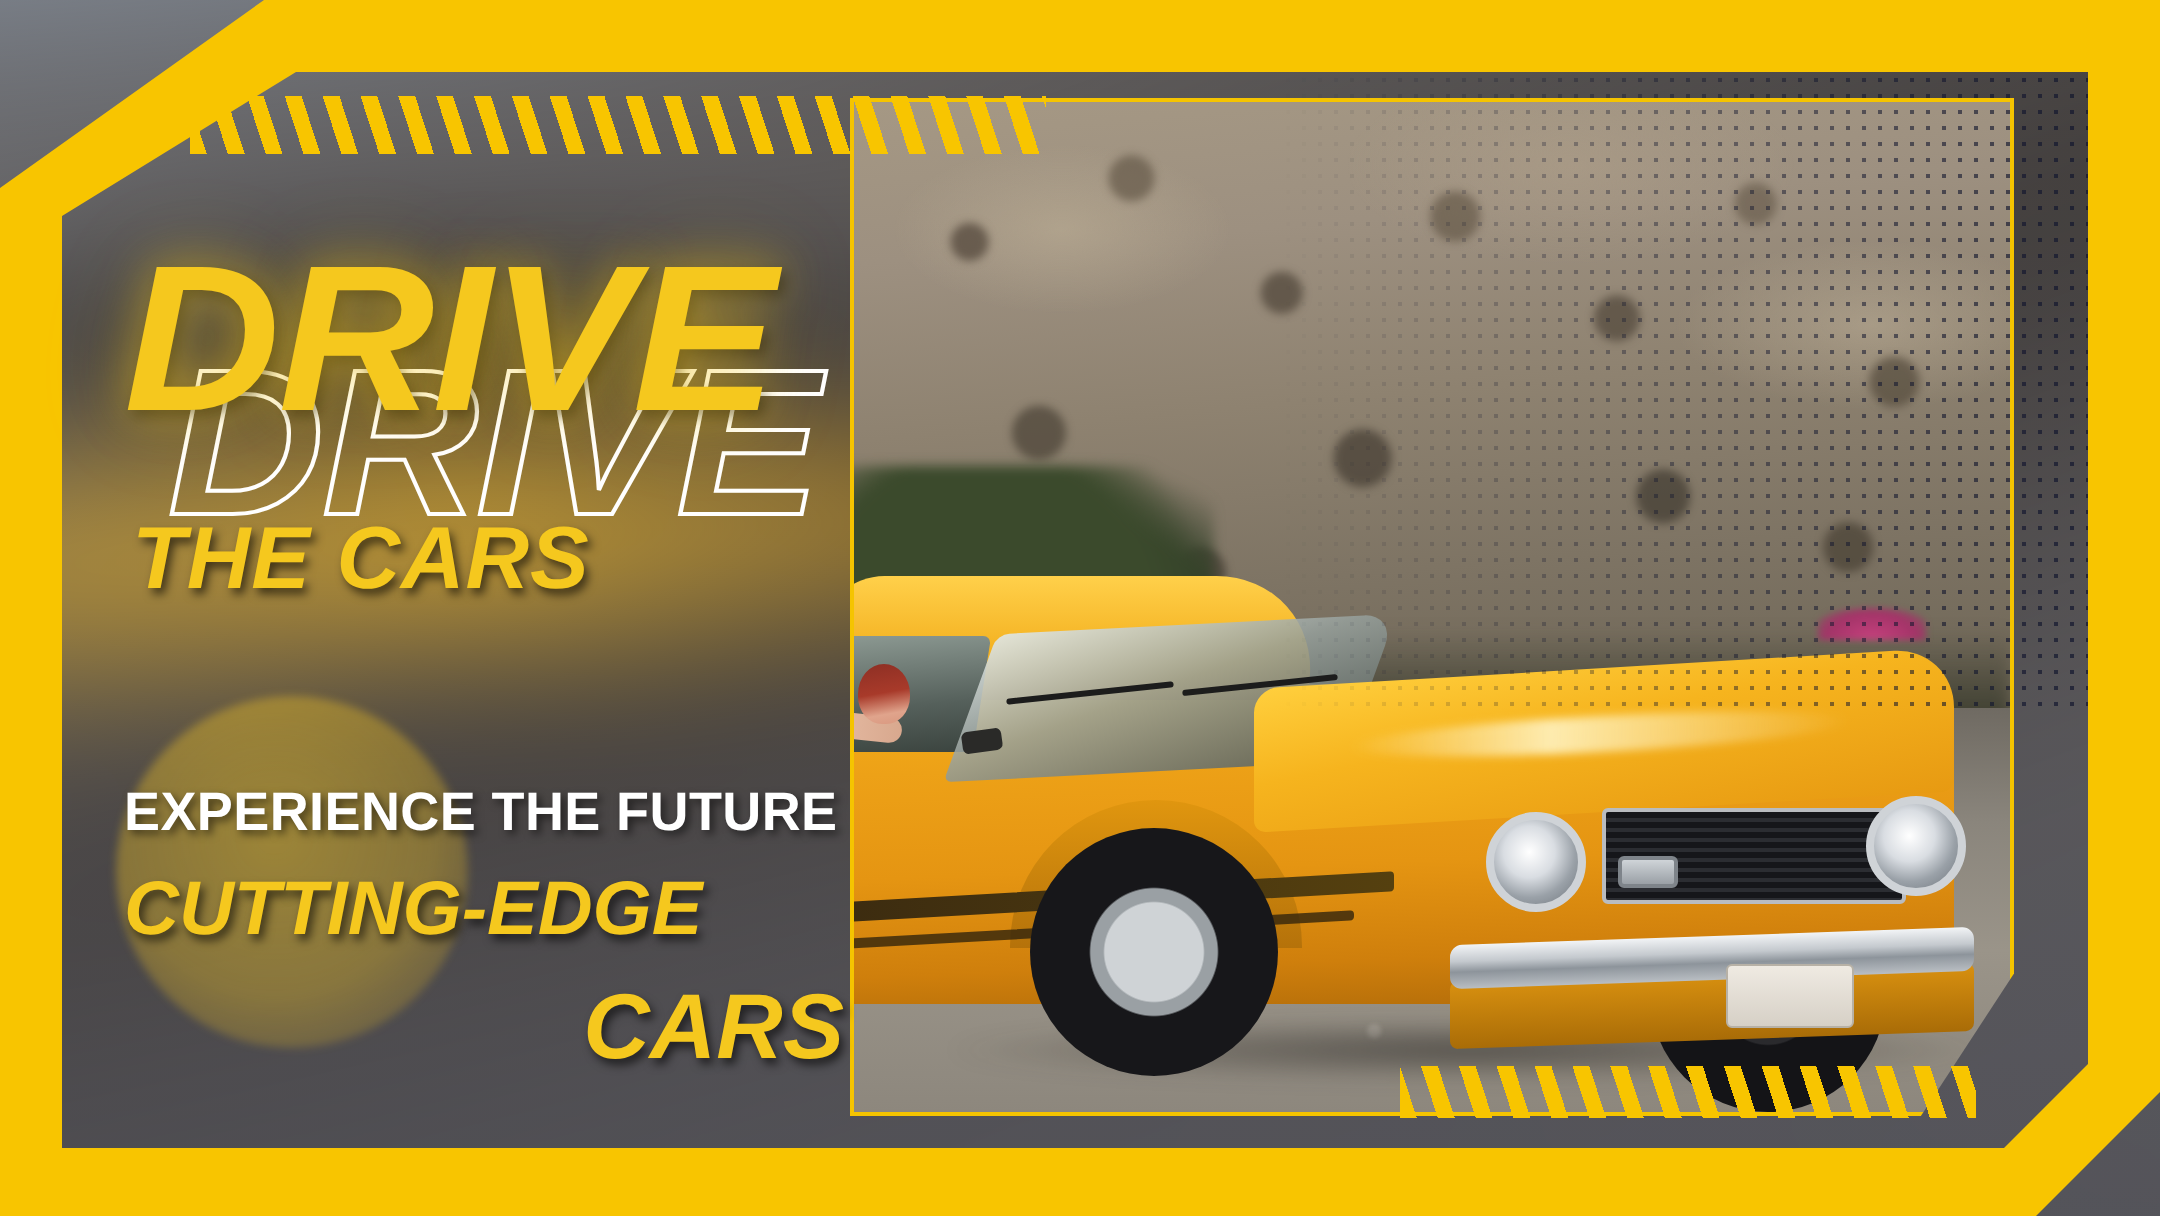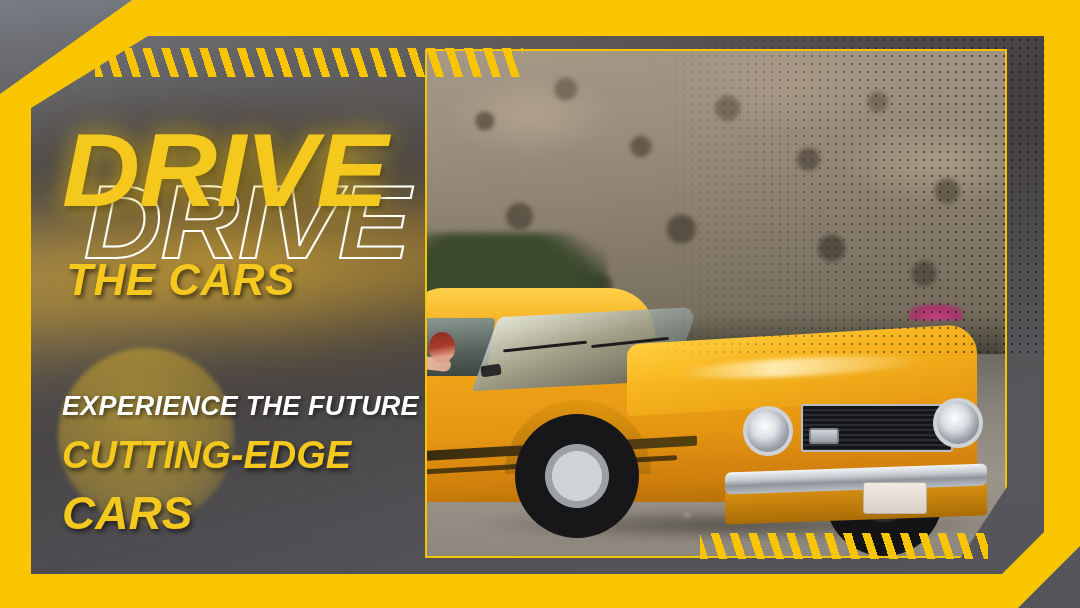--- a/index.html
+++ b/index.html
@@ -278,39 +278,39 @@
     font-size:44px;font-weight:700;font-style:italic;
     letter-spacing:.5px;
     color:#F5C81E;
     line-height:1;
     white-space:nowrap;
     text-shadow:2px 3px 5px rgba(0,0,0,.6);
   }
 
   .lower-text{position:absolute;left:62px;top:393px;width:368px;}
   .experience{
-    font-size:27px;font-weight:700;font-style:italic;
+    font-size:27px;font-weight:700;
     letter-spacing:.2px;
     color:#ffffff;
     line-height:1;
     white-space:nowrap;
     text-shadow:2px 2px 4px rgba(0,0,0,.55);
   }
   .cutting{
     margin-top:16px;
     font-size:38px;font-weight:700;font-style:italic;
     letter-spacing:0px;
     color:#F5C81E;
     line-height:1;
     white-space:nowrap;
     text-shadow:2px 3px 5px rgba(0,0,0,.6);
   }
   .cars{
     margin-top:16px;
-    text-align:left;
+    text-align:right;
     padding-right:8px;
     font-size:46px;font-weight:700;font-style:italic;
     color:#F5C81E;
     line-height:1;
     white-space:nowrap;
     text-shadow:2px 3px 5px rgba(0,0,0,.6);
   }
 </style>
 </head>
 <body>

